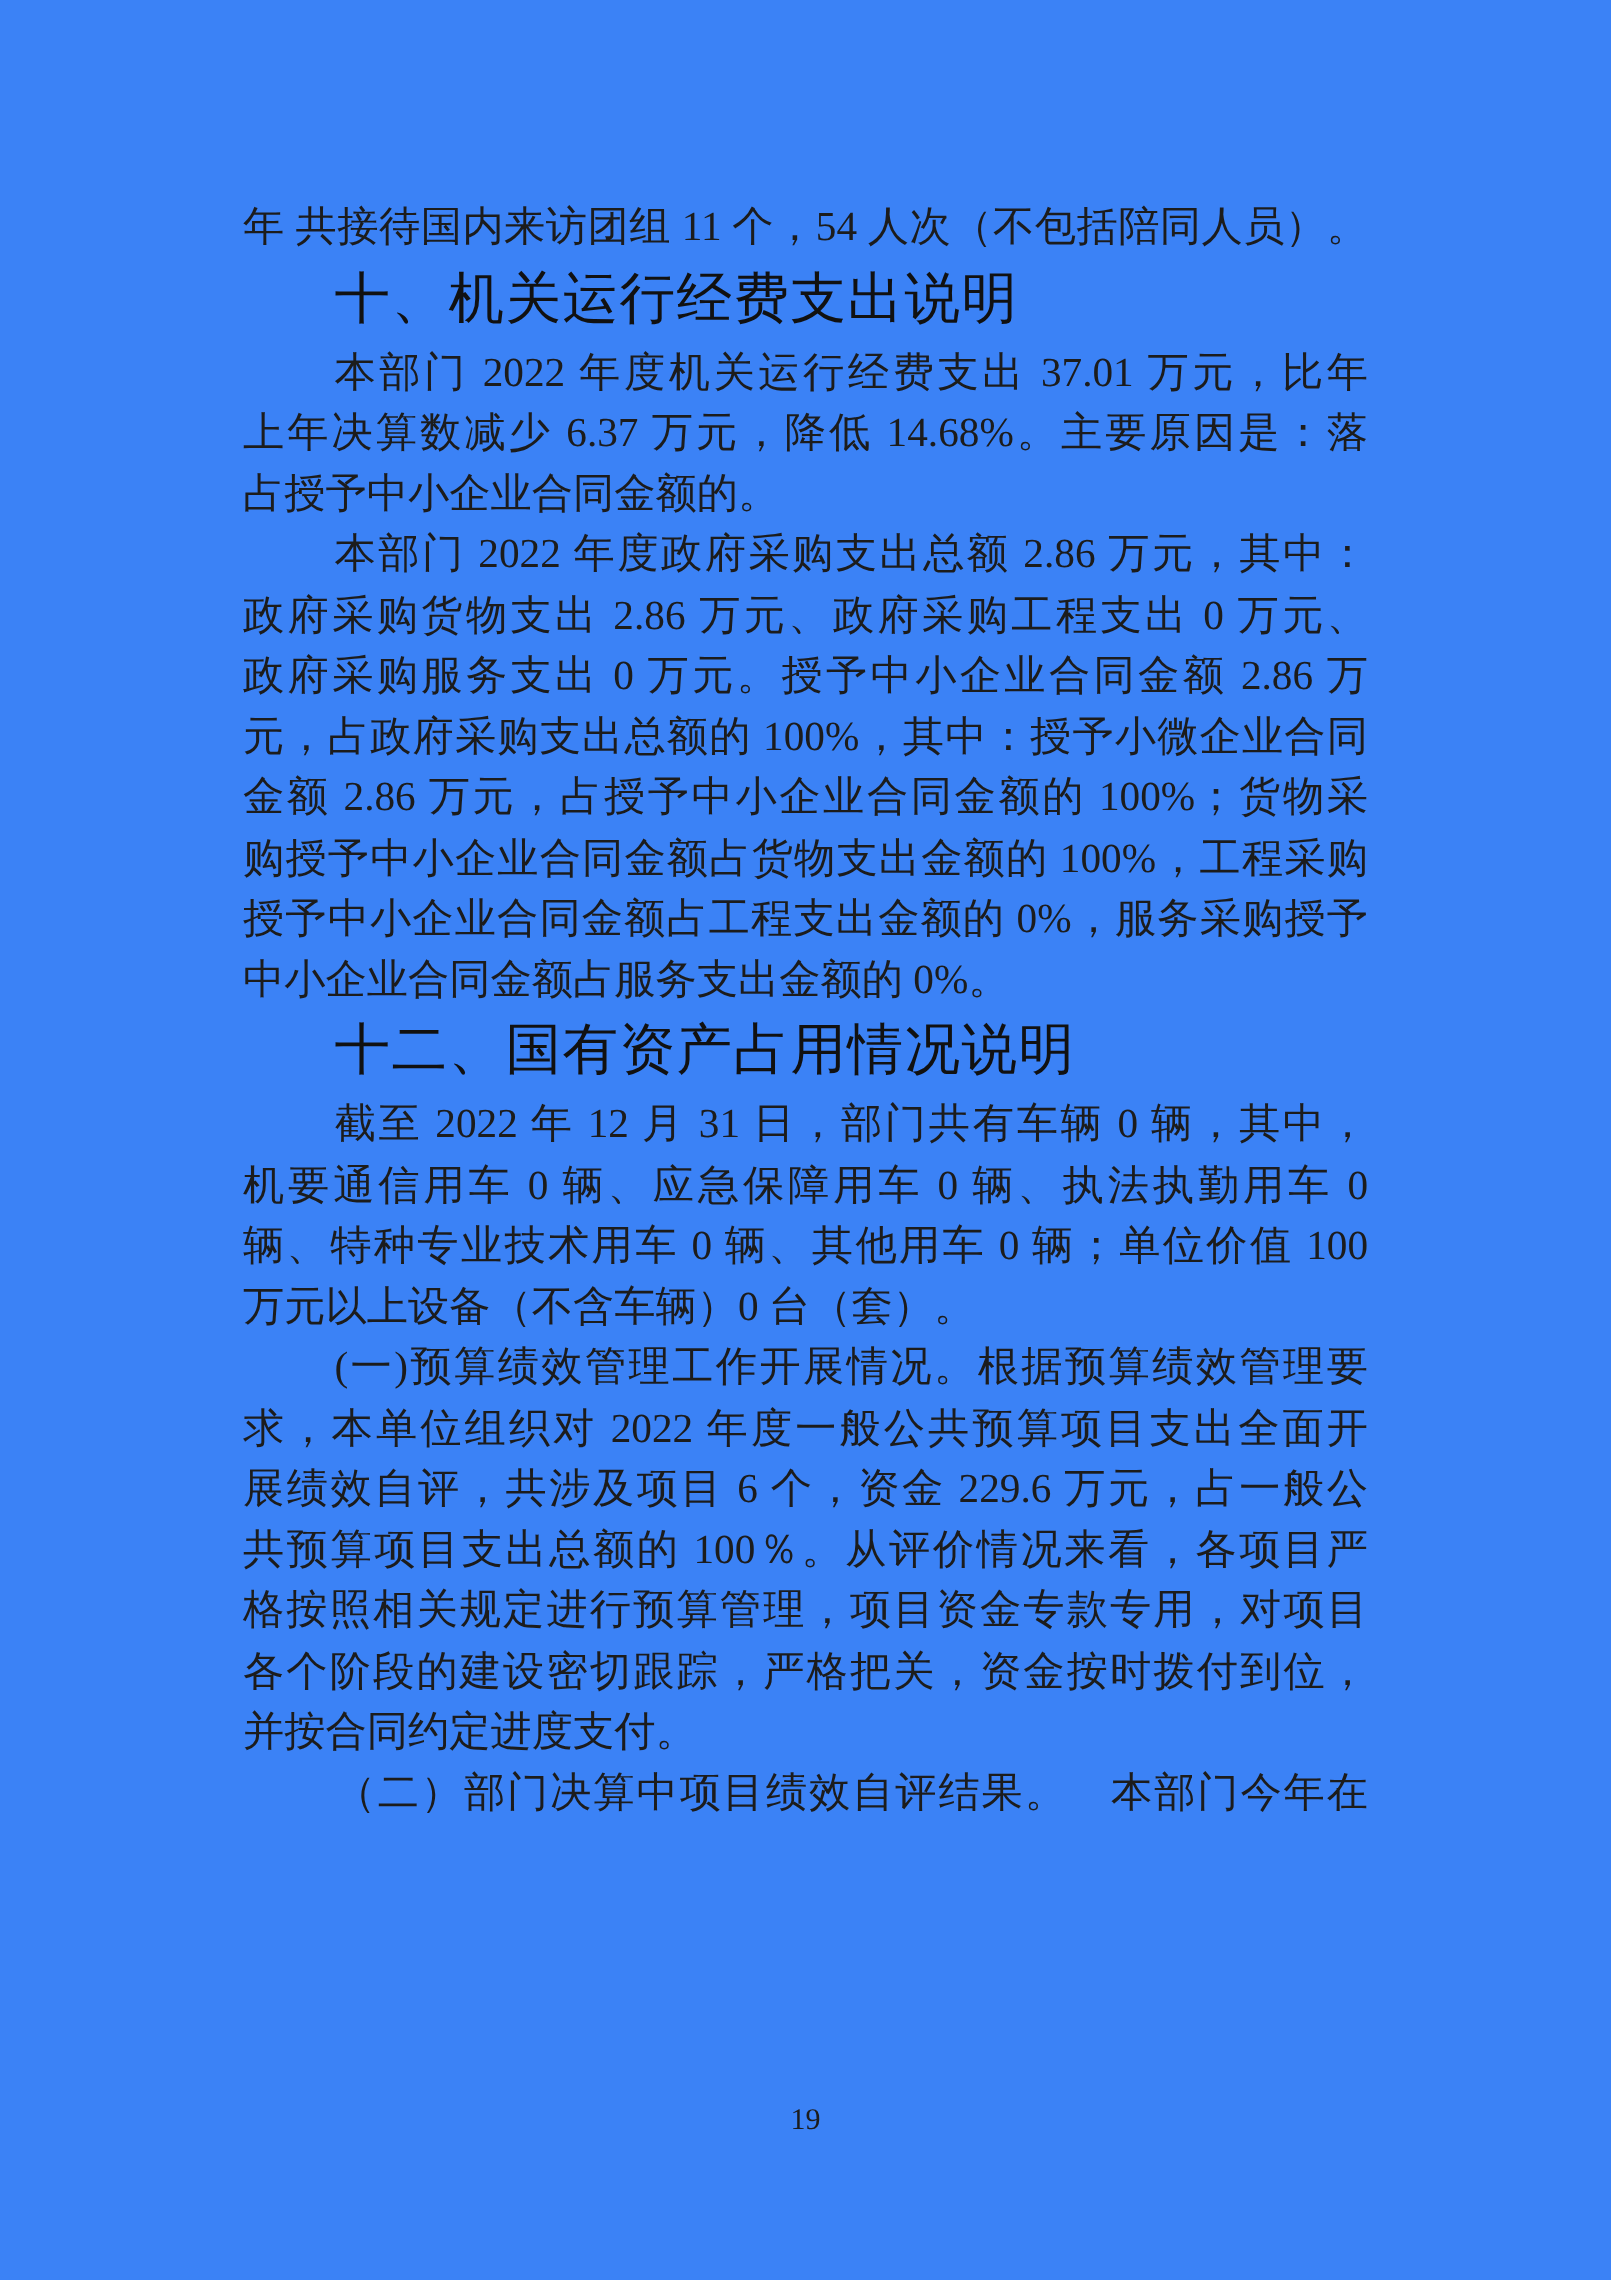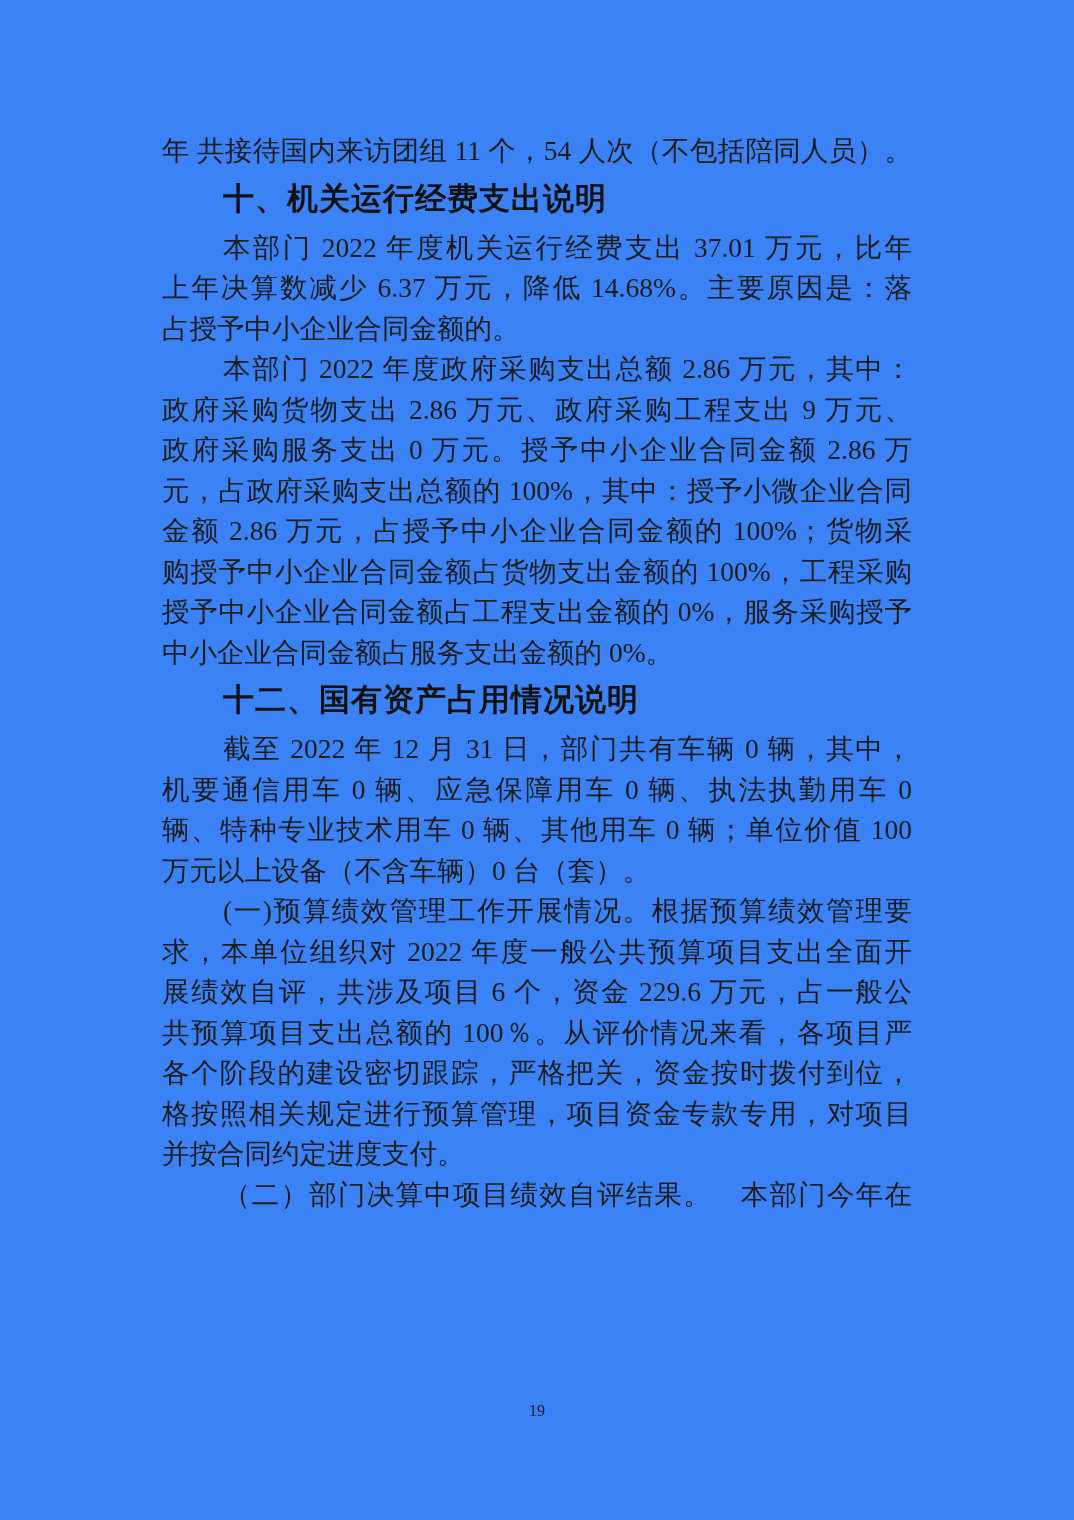--- a/index.html
+++ b/index.html
@@ -30,65 +30,65 @@
     white-space: normal;
   }
   .line.indent {
     text-indent: 61px;
   }
   .line.last-left {
     text-align-last: left;
   }
   .heading {
     font-family: "Liberation Sans", "DejaVu Sans", sans-serif;
-    font-weight: 700;
-    font-size: 31px;
+    font-weight: 400;
+    font-size: 37px;
     line-height: 41px;
     letter-spacing: 1px;
     margin: 6px 0 9px 0;
     padding-left: 61px;
     color: #111111;
   }
   .page-number {
     position: absolute;
     left: 0;
     top: 1402px;
     width: 100%;
     text-align: center;
     font-family: "Liberation Serif", "DejaVu Serif", serif;
-    font-size: 16px;
+    font-size: 20px;
     color: #1c1c1c;
   }
 </style>
 </head>
 <body>
 
 <div class="page">
   <div class="doc-content">
       <div class="line">年 共接待国内来访团组 11 个，54 人次（不包括陪同人员）。</div>
       <div class="heading">十、机关运行经费支出说明</div>
       <div class="line indent">本部门 2022 年度机关运行经费支出 37.01 万元，比年</div>
       <div class="line">上年决算数减少 6.37 万元，降低 14.68%。主要原因是：落</div>
       <div class="line last-left">占授予中小企业合同金额的。</div>
       <div class="line indent">本部门 2022 年度政府采购支出总额 2.86 万元，其中：</div>
-      <div class="line">政府采购货物支出 2.86 万元、政府采购工程支出 9 万元、</div>
+      <div class="line">政府采购货物支出 2.86 万元、政府采购工程支出 0 万元、</div>
       <div class="line">政府采购服务支出 0 万元。授予中小企业合同金额 2.86 万</div>
       <div class="line">元，占政府采购支出总额的 100%，其中：授予小微企业合同</div>
       <div class="line">金额 2.86 万元，占授予中小企业合同金额的 100%；货物采</div>
       <div class="line">购授予中小企业合同金额占货物支出金额的 100%，工程采购</div>
       <div class="line">授予中小企业合同金额占工程支出金额的 0%，服务采购授予</div>
       <div class="line last-left">中小企业合同金额占服务支出金额的 0%。</div>
       <div class="heading">十二、国有资产占用情况说明</div>
       <div class="line indent">截至 2022 年 12 月 31 日，部门共有车辆 0 辆，其中，</div>
       <div class="line">机要通信用车 0 辆、应急保障用车 0 辆、执法执勤用车 0</div>
       <div class="line">辆、特种专业技术用车 0 辆、其他用车 0 辆；单位价值 100</div>
       <div class="line last-left">万元以上设备（不含车辆）0 台（套）。</div>
       <div class="line indent">(一)预算绩效管理工作开展情况。根据预算绩效管理要</div>
       <div class="line">求，本单位组织对 2022 年度一般公共预算项目支出全面开</div>
       <div class="line">展绩效自评，共涉及项目 6 个，资金 229.6 万元，占一般公</div>
       <div class="line">共预算项目支出总额的 100％。从评价情况来看，各项目严</div>
+      <div class="line">格按照相关规定进行预算管理，项目资金专款专用，对项目</div>
       <div class="line">各个阶段的建设密切跟踪，严格把关，资金按时拨付到位，</div>
-      <div class="line">格按照相关规定进行预算管理，项目资金专款专用，对项目</div>
       <div class="line last-left">并按合同约定进度支付。</div>
       <div class="line indent">（二）部门决算中项目绩效自评结果。　本部门今年在</div>
     </div>
   <div class="page-number">19</div>
 </div>
 
 </body></html>

